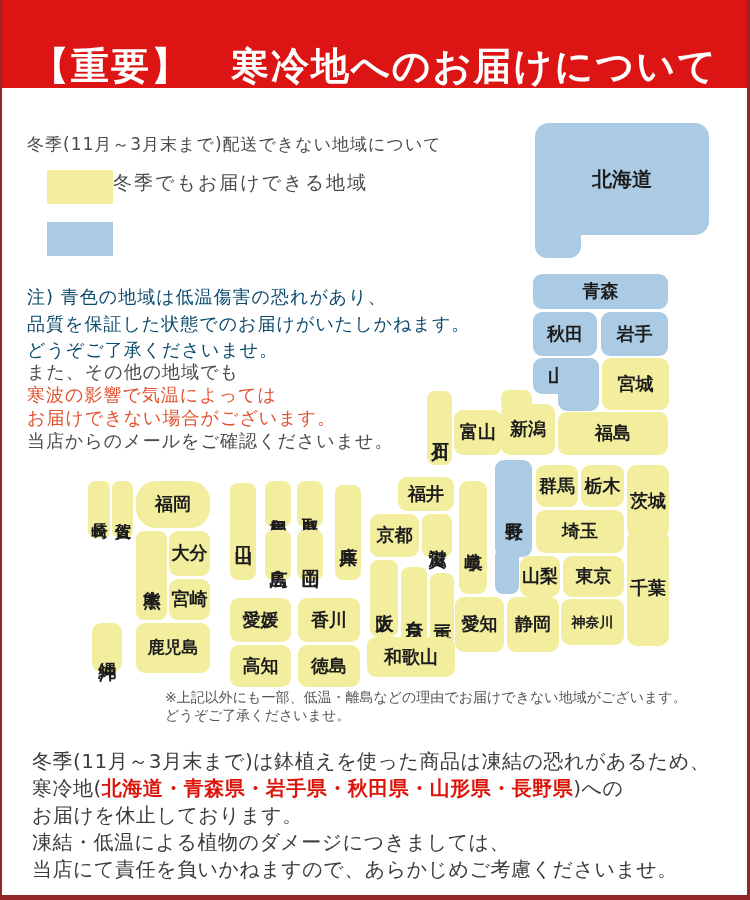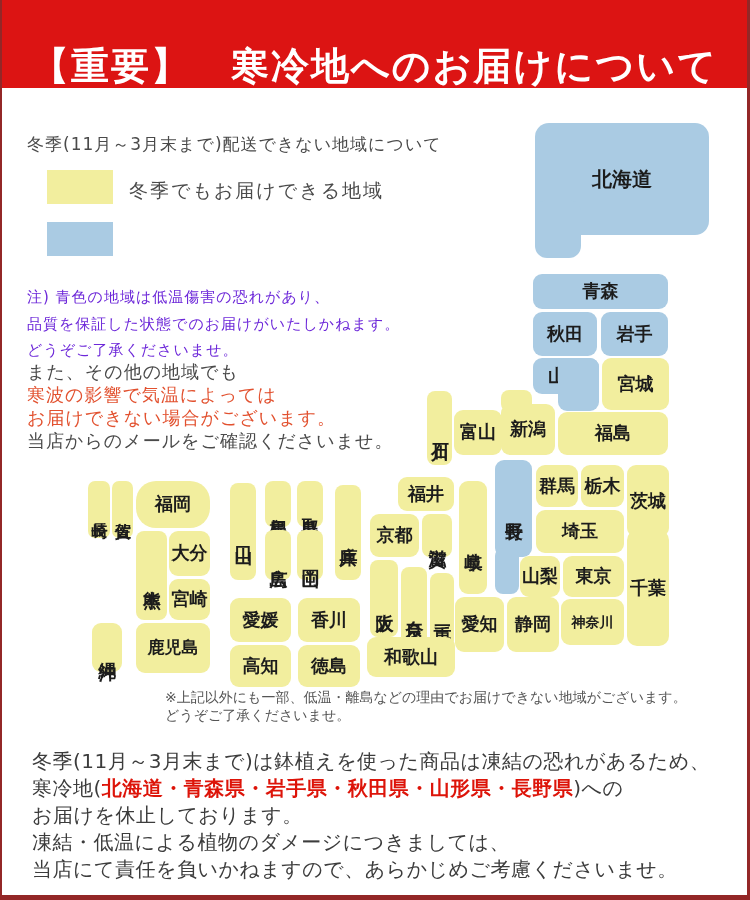--- a/index.html
+++ b/index.html
@@ -16,25 +16,25 @@
     background:var(--header-bg);
     display:flex;align-items:center;justify-content:center;
   }
   .header span{
     color:#ffffff;font-weight:bold;font-size:38px;letter-spacing:2px;white-space:nowrap;margin-top:44px;
   }
   .legend-title{
     position:absolute;left:25px;top:133px;font-size:17px;color:#4a4a4a;letter-spacing:1px;
   }
   .legend-item{
-    position:absolute;display:flex;align-items:flex-end;gap:16px;
+    position:absolute;display:flex;align-items:flex-start;gap:0;
   }
   .legend-item .swatch{width:66px;height:34px;flex:0 0 auto;}
   .legend-item .lg-label{font-size:19px;color:#4a4a4a;letter-spacing:2px;}
-  .note1{position:absolute;left:25px;top:284px;font-size:15px;line-height:26.5px;color:#6d28d9;letter-spacing:1px;}
+  .note1{position:absolute;left:25px;top:284px;font-size:18px;line-height:26.5px;color:#0c4a6e;letter-spacing:1px;}
   .note2{position:absolute;left:25px;top:360px;font-size:18px;line-height:23px;color:#4a4a4a;letter-spacing:1px;}
   .note2 .red{color:var(--note-red);}
   .japan-map{position:absolute;left:0;top:0;width:750px;height:900px;}
   .pref{
     position:absolute;display:flex;align-items:center;justify-content:center;
     font-weight:bold;color:#1c1c1c;box-sizing:border-box;
   }
   .pref.yellow{background:var(--region-yellow);}
   .pref.blue{background:var(--region-blue);}
   .pref span{font-size:18px;line-height:1.05;white-space:nowrap;}

